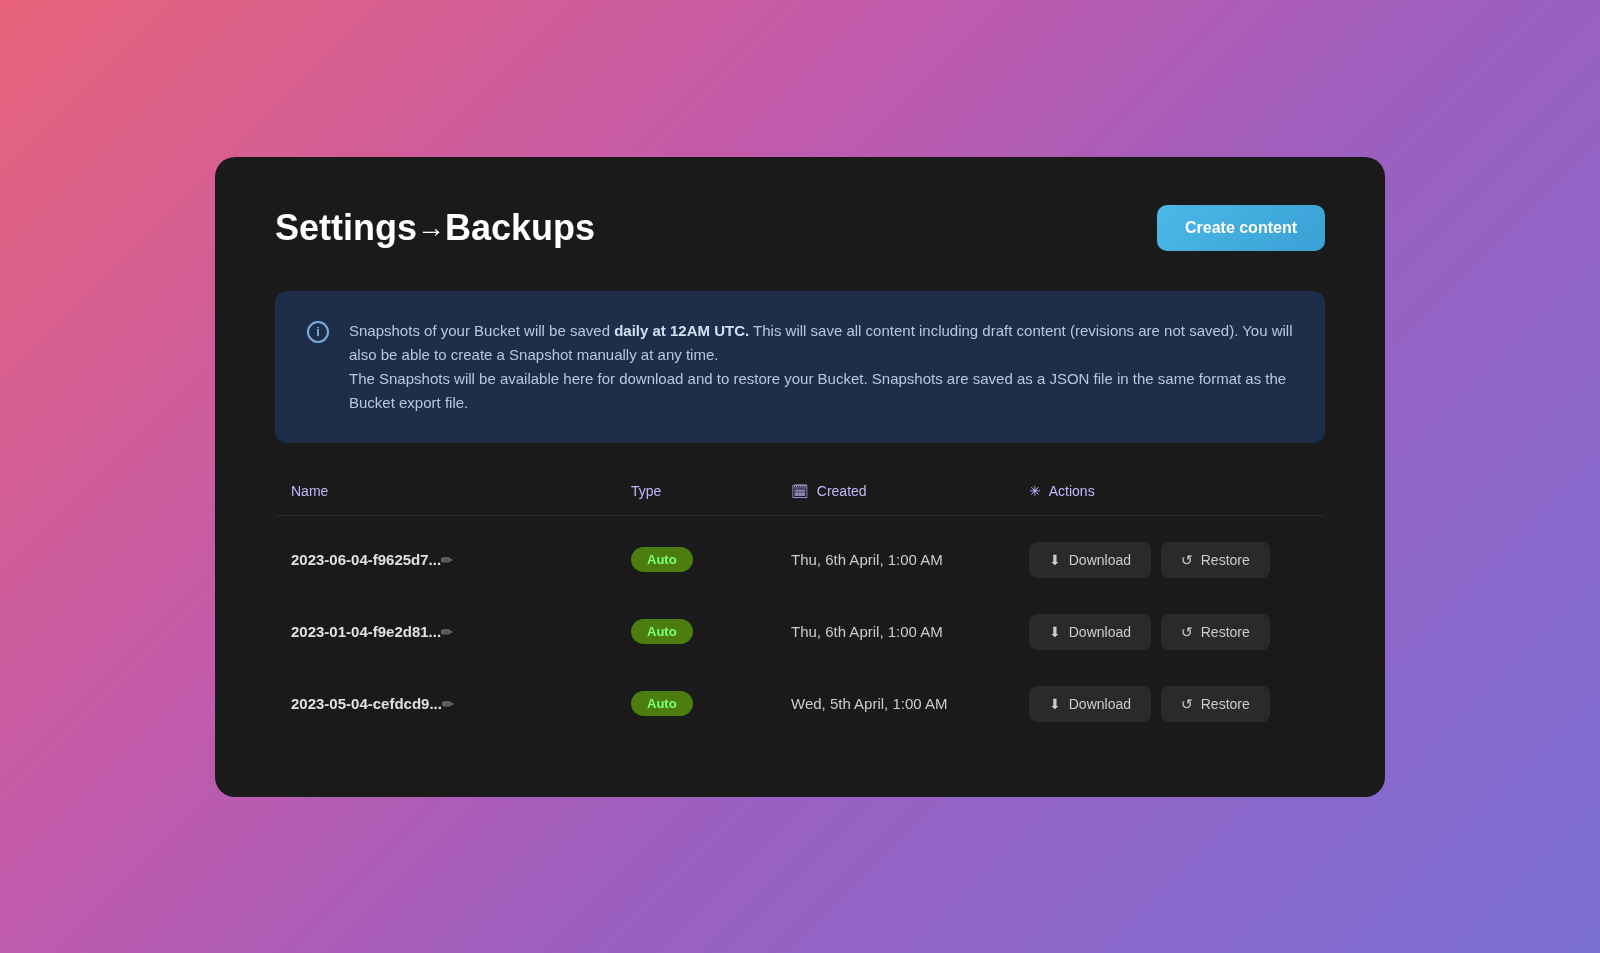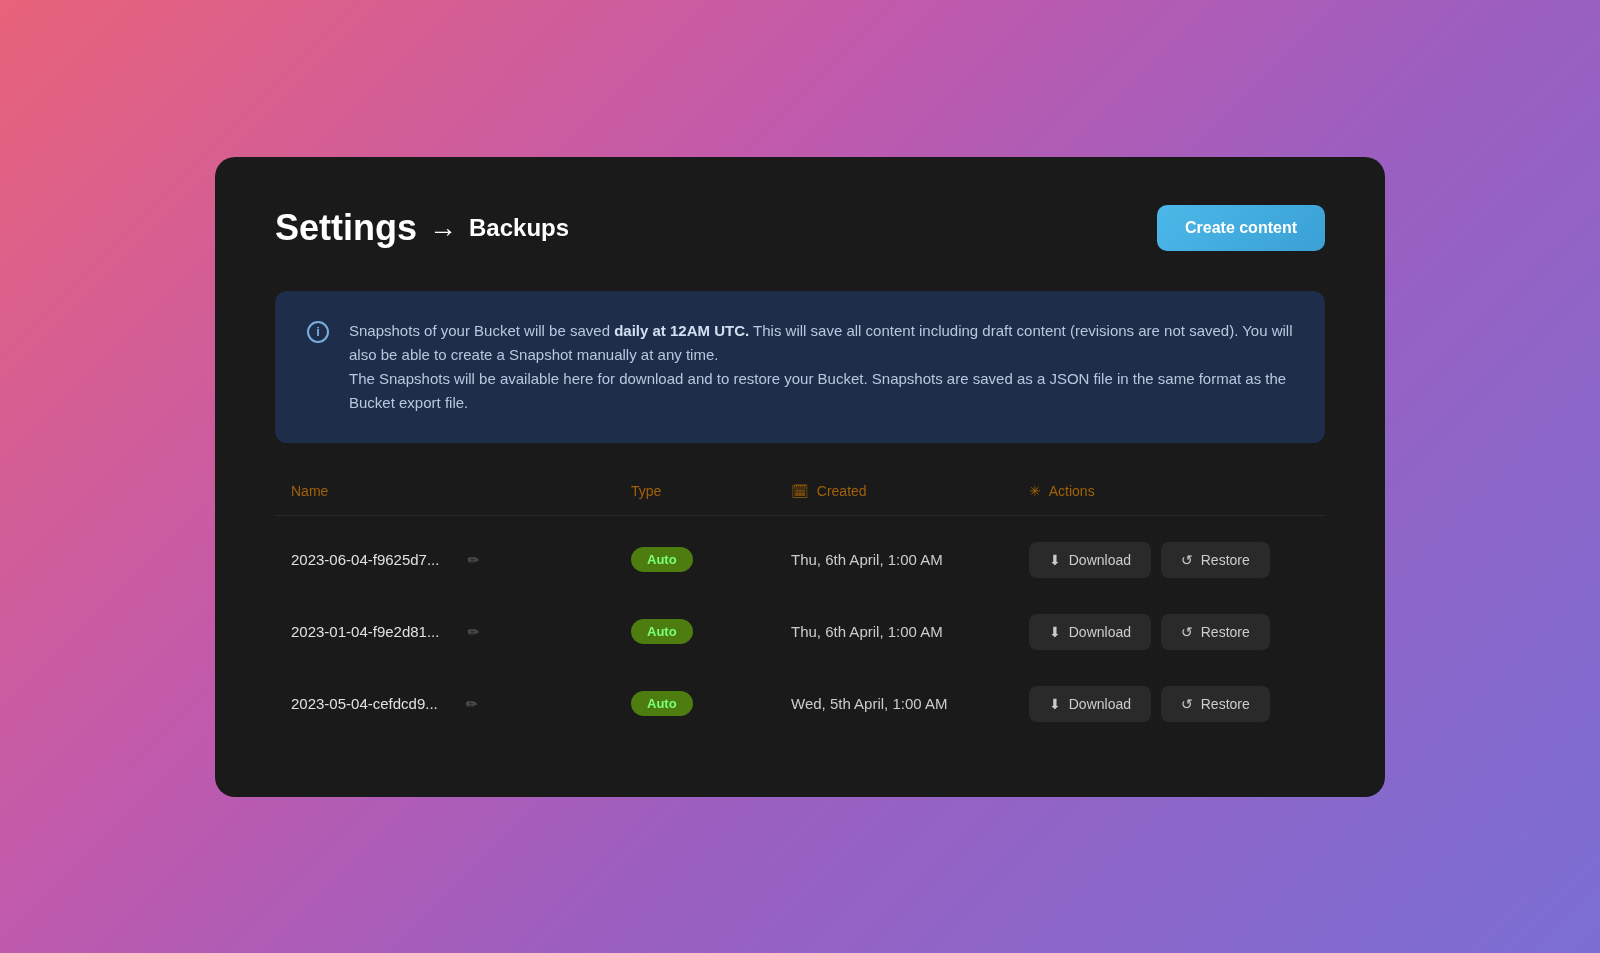--- a/index.html
+++ b/index.html
@@ -26,37 +26,37 @@
     .header {
       display: flex;
       align-items: center;
       justify-content: space-between;
       margin-bottom: 40px;
     }
 
     .breadcrumb {
       display: flex;
       align-items: center;
-      gap: 12px;
+      gap: 0;
     }
 
     .breadcrumb-settings {
       font-size: 36px;
       font-weight: 700;
       color: #ffffff;
     }
 
     .breadcrumb-arrow {
       font-size: 28px;
       color: #ffffff;
       font-weight: 300;
     }
 
     .breadcrumb-current {
-      font-size: 24px;
+      font-size: 36px;
       font-weight: 700;
       color: #ffffff;
     }
 
     .create-snapshot-btn {
       background: linear-gradient(135deg, #4bb8e8, #3aa0d5);
       color: #ffffff;
       border: none;
       border-radius: 10px;
       padding: 14px 28px;
@@ -113,41 +113,41 @@
       display: grid;
       grid-template-columns: 340px 160px 1fr 280px;
       padding: 0 16px 16px 16px;
       border-bottom: 1px solid #2a2a2a;
       margin-bottom: 8px;
     }
 
     .table-header-cell {
       font-size: 14px;
       font-weight: 500;
-      color: #a16207;
+      color: #c4b5fd;
       display: flex;
       align-items: center;
       gap: 8px;
     }
 
     .table-row {
       display: grid;
       grid-template-columns: 340px 160px 1fr 280px;
       padding: 18px 16px;
       align-items: center;
       border-radius: 8px;
     }
 
     .cell-name {
       display: flex;
       align-items: center;
-      gap: 28px;
+      gap: 0;
       color: #e0e0e0;
       font-size: 15px;
-      font-weight: 400;
+      font-weight: 700;
     }
 
     .edit-icon {
       color: #666666;
       font-size: 14px;
       cursor: pointer;
     }
 
     .type-badge {
       background: #4d7c0f;

